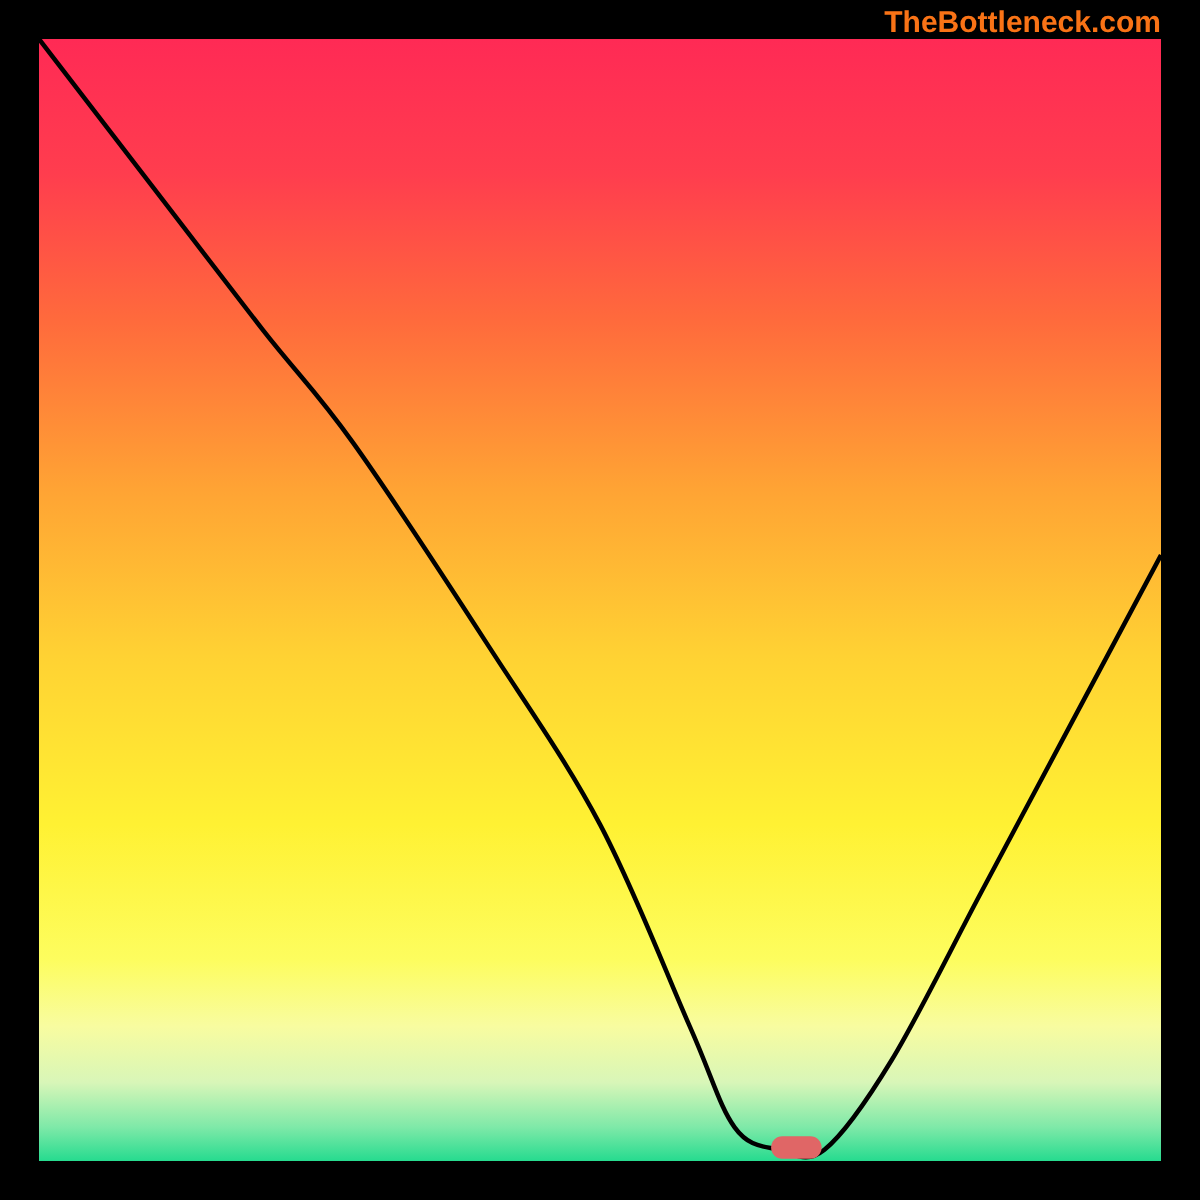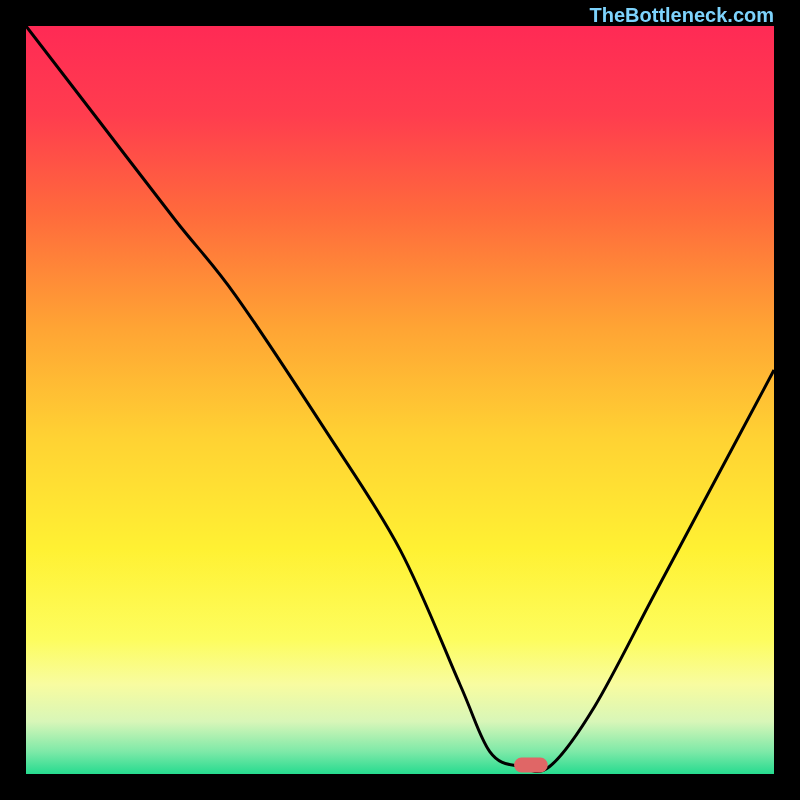--- a/index.html
+++ b/index.html
@@ -17,21 +17,21 @@
     width: 748px;
     height: 748px;
   }
   .watermark {
     position: absolute;
     top: 4px;
     right: 26px;
     font-family: Arial, Helvetica, sans-serif;
     font-size: 20px;
     font-weight: bold;
-    color: #7dd3fc;
+    color: #f97316;
     letter-spacing: 0px;
   }
 </style>
 </head>
 <body>
 
 <div class="container">
 
   <div class="watermark">TheBottleneck.com</div>
 

